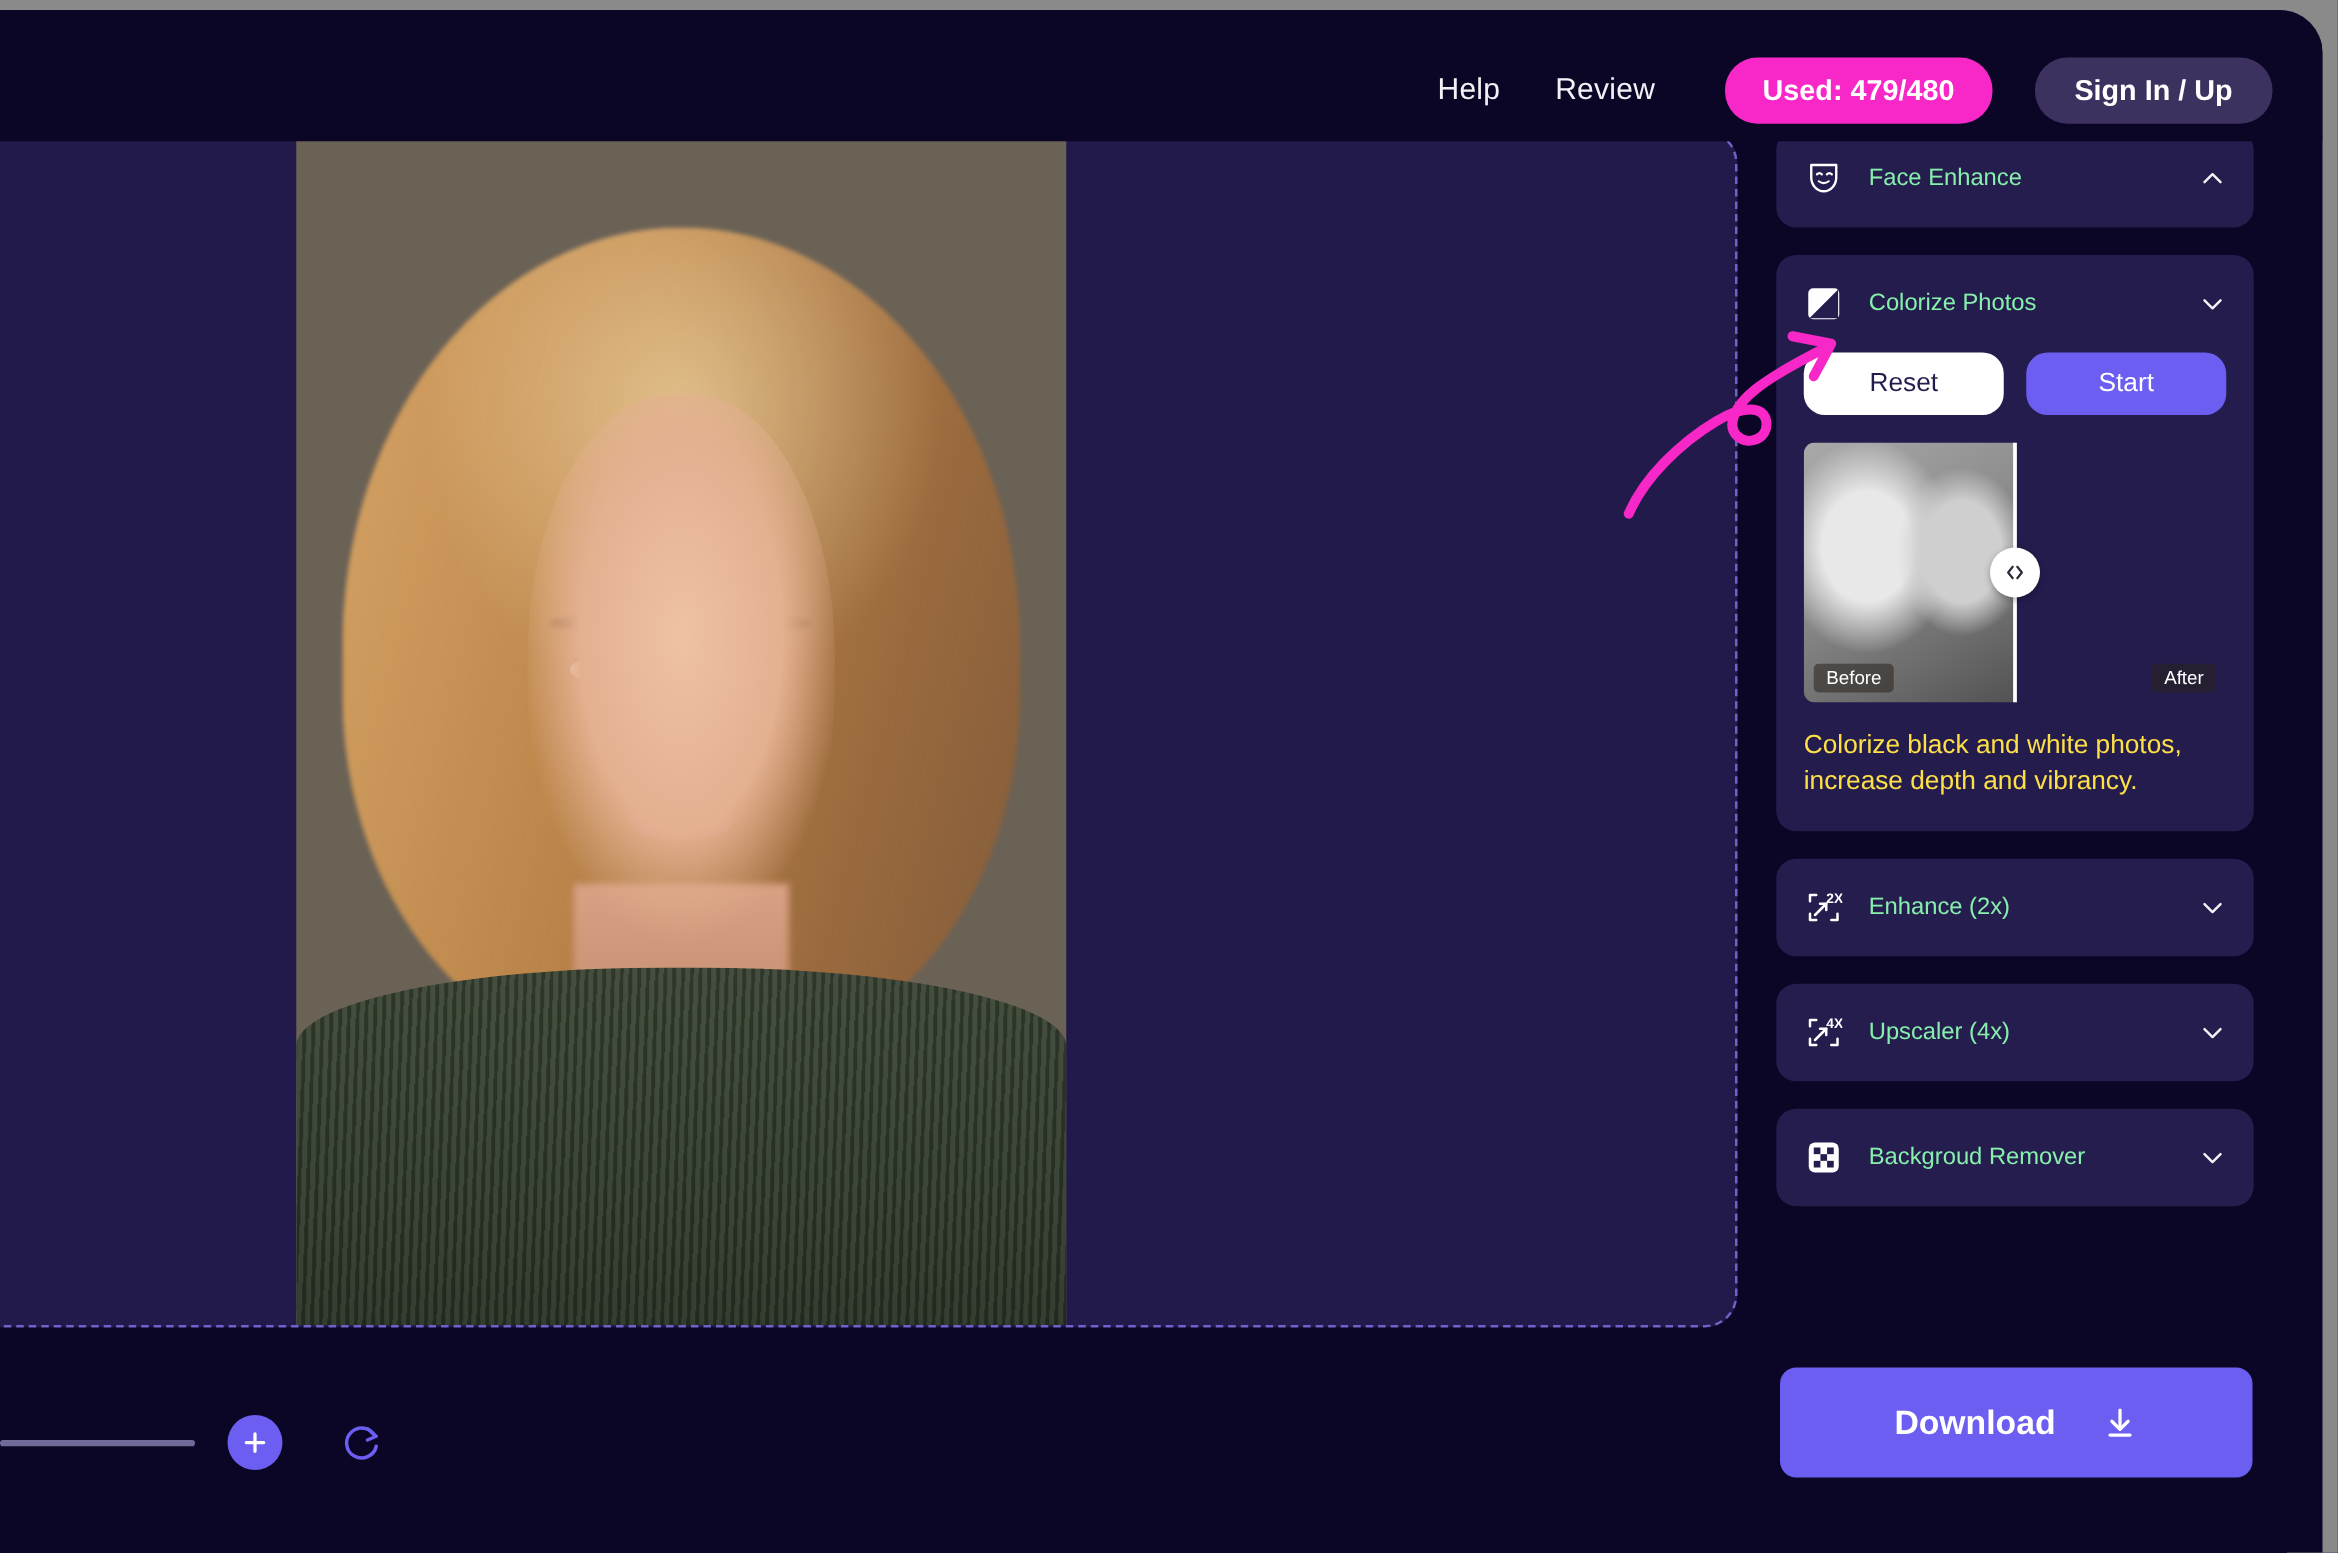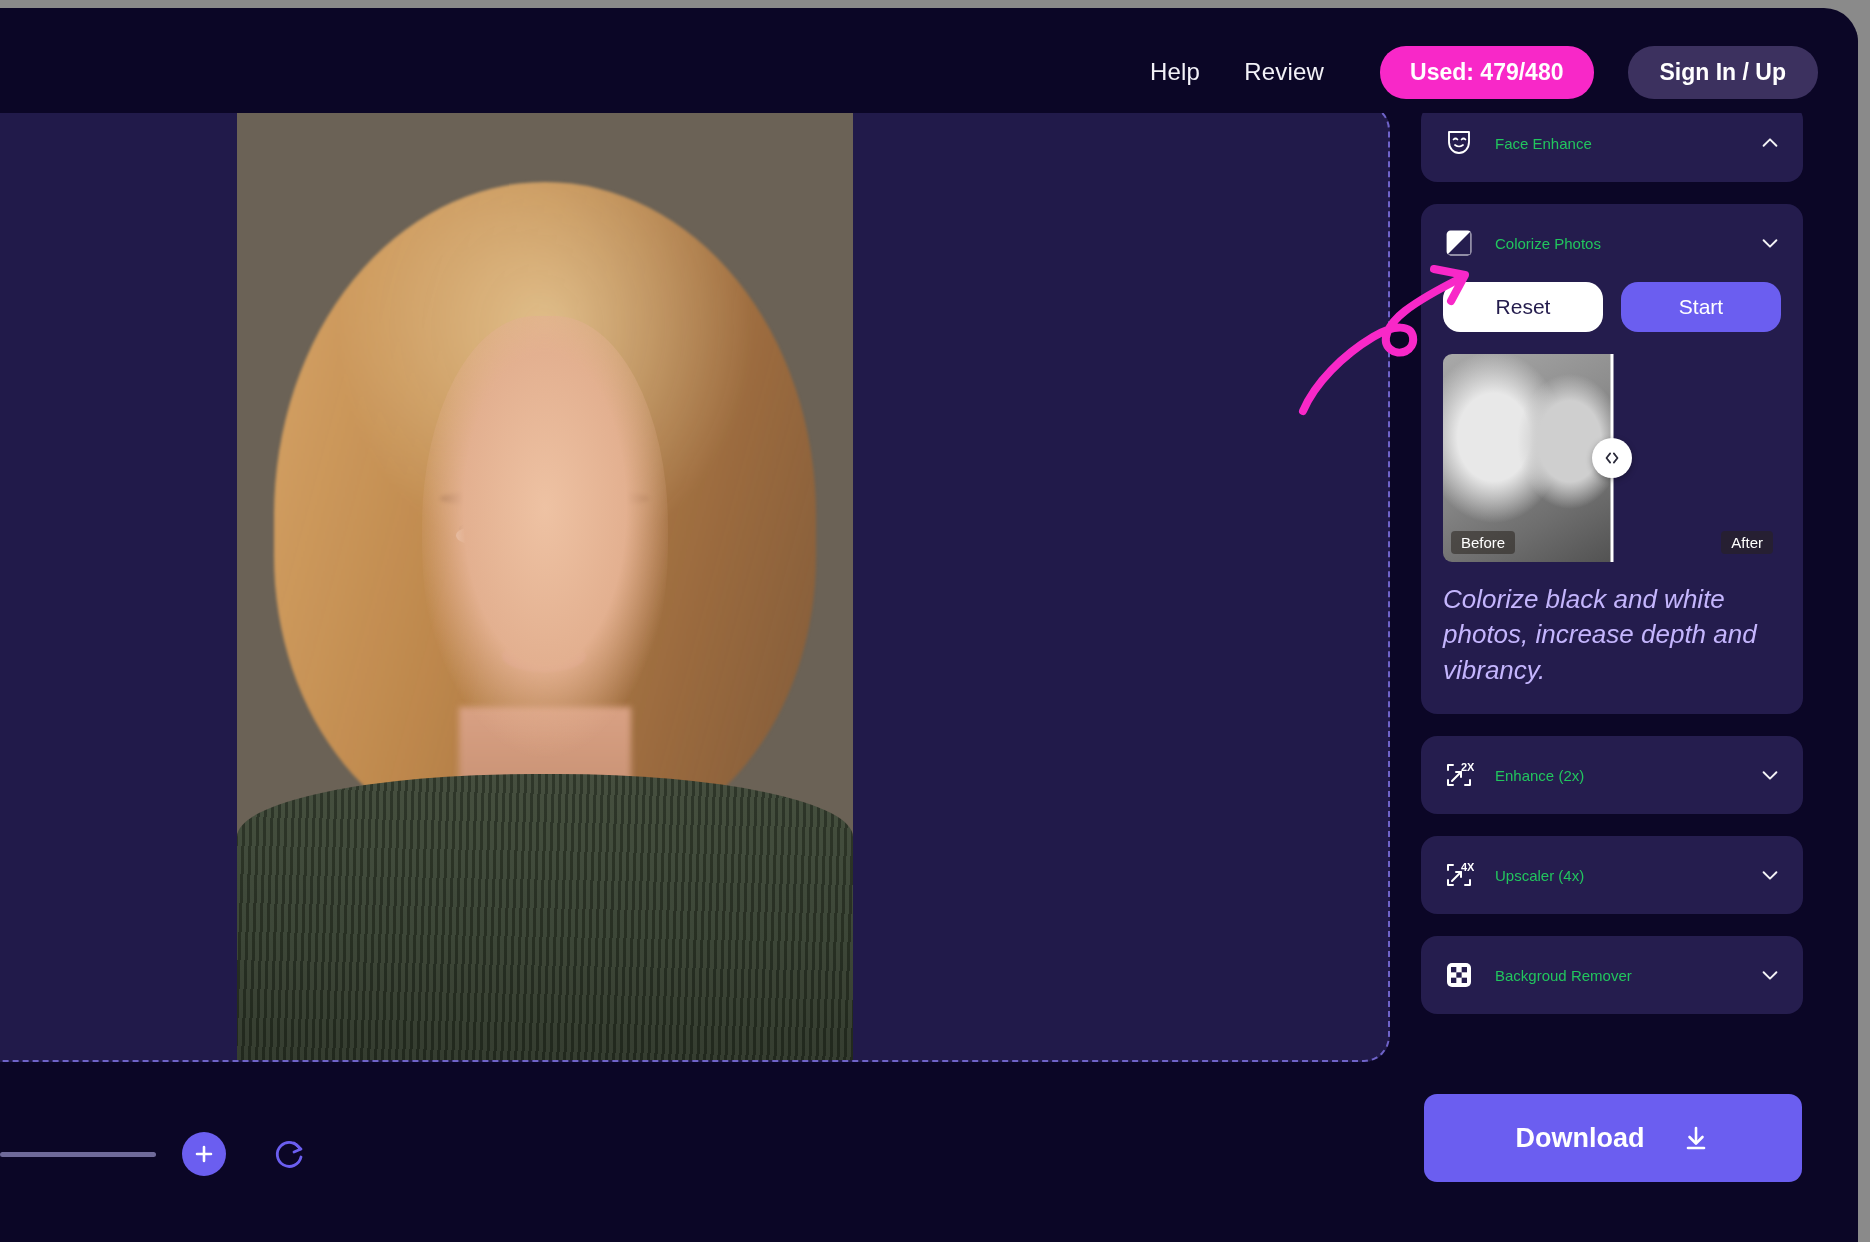--- a/index.html
+++ b/index.html
@@ -217,22 +217,22 @@
     align-items: center;
     padding: 0 22px;
     cursor: pointer;
   }
   .panel-icon {
     width: 32px; height: 32px;
     display: flex; align-items: center; justify-content: center;
     flex: 0 0 32px;
   }
   .panel-title {
-    color: #22c55e;
-    font-size: 15px;
+    color: #86efac;
+    font-size: 19px;
     margin-left: 20px;
     flex: 1;
     white-space: nowrap;
   }
   .chevron { width: 22px; height: 22px; opacity: .95; }
 
   .panel-body { padding: 0 22px 26px 22px; }
   .btn-row { display: flex; gap: 18px; margin-bottom: 22px; }
   .btn {
     flex: 1;
@@ -296,24 +296,23 @@
     background: rgba(40,35,30,.55);
     padding: 3px 10px;
     border-radius: 4px;
     margin-top: 36px;
   }
   #ba-label-before { left: 8px; }
   #ba-label-after { right: 8px; }
 
   #colorize-desc {
     margin-top: 20px;
-    color: #c4b5fd;
-    font-size: 26px;
+    color: #fde047;
+    font-size: 21px;
     line-height: 1.36;
-    font-style: italic;
   }
 
   
   #download-btn {
     position: absolute;
     left: 1424px;
     top: 1086px;
     width: 378px;
     height: 88px;
     background: #6b5ef0;

